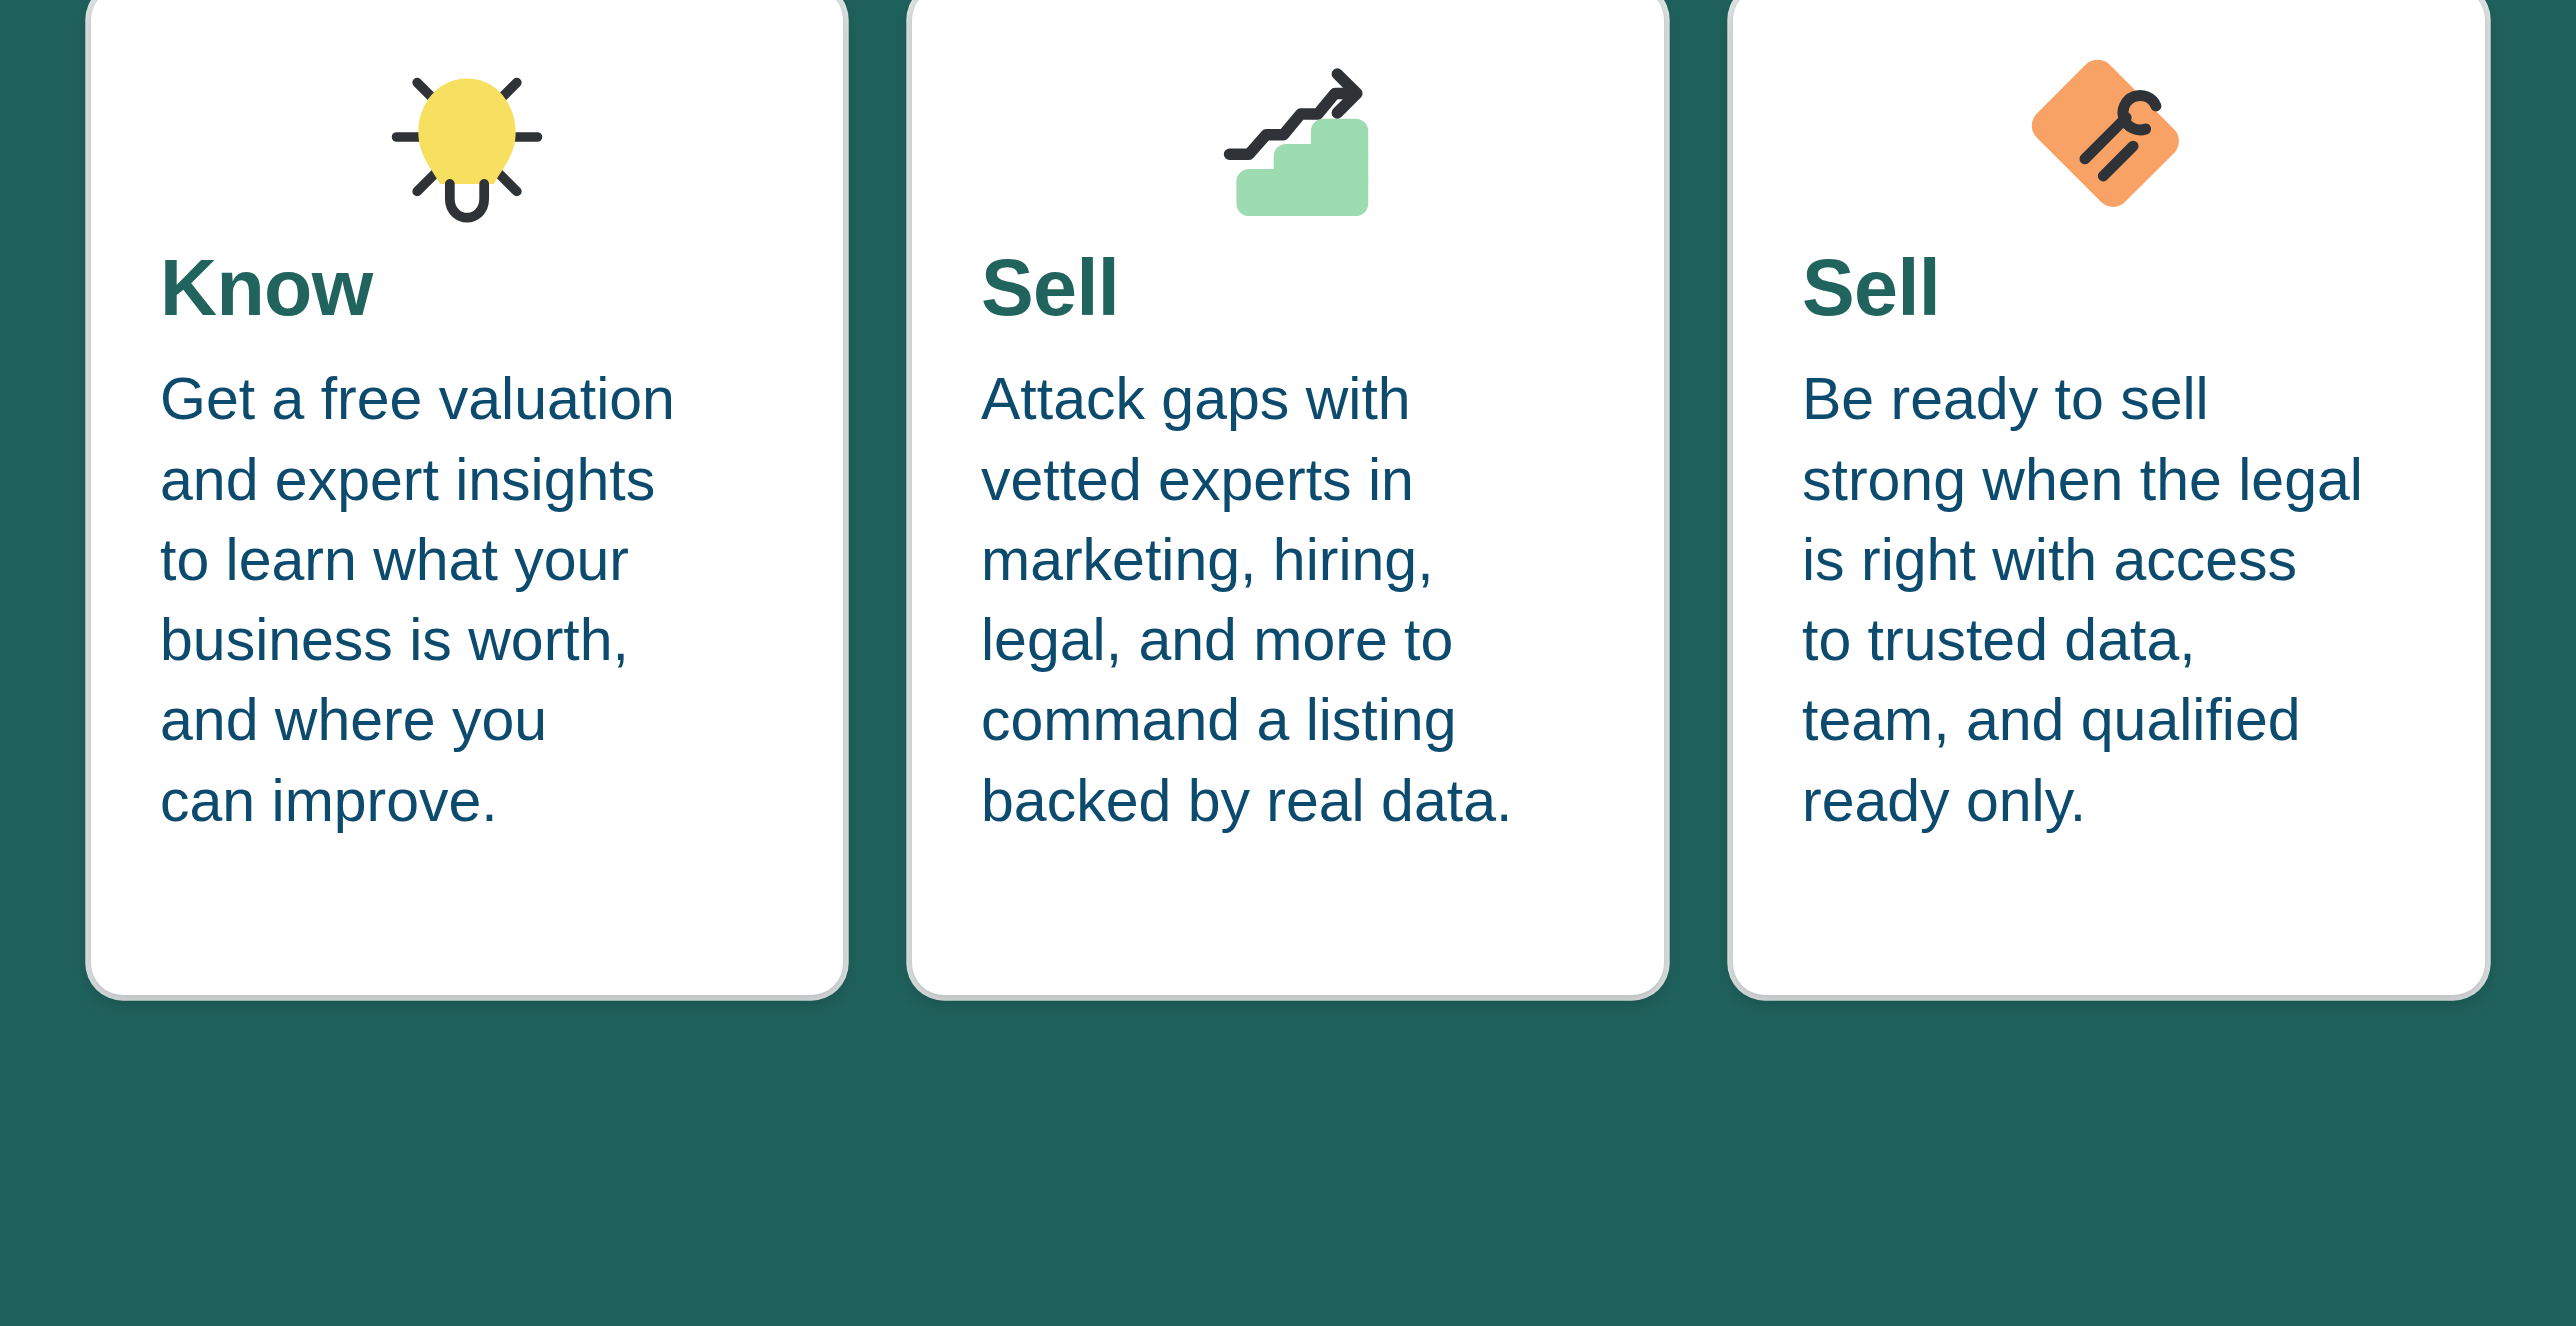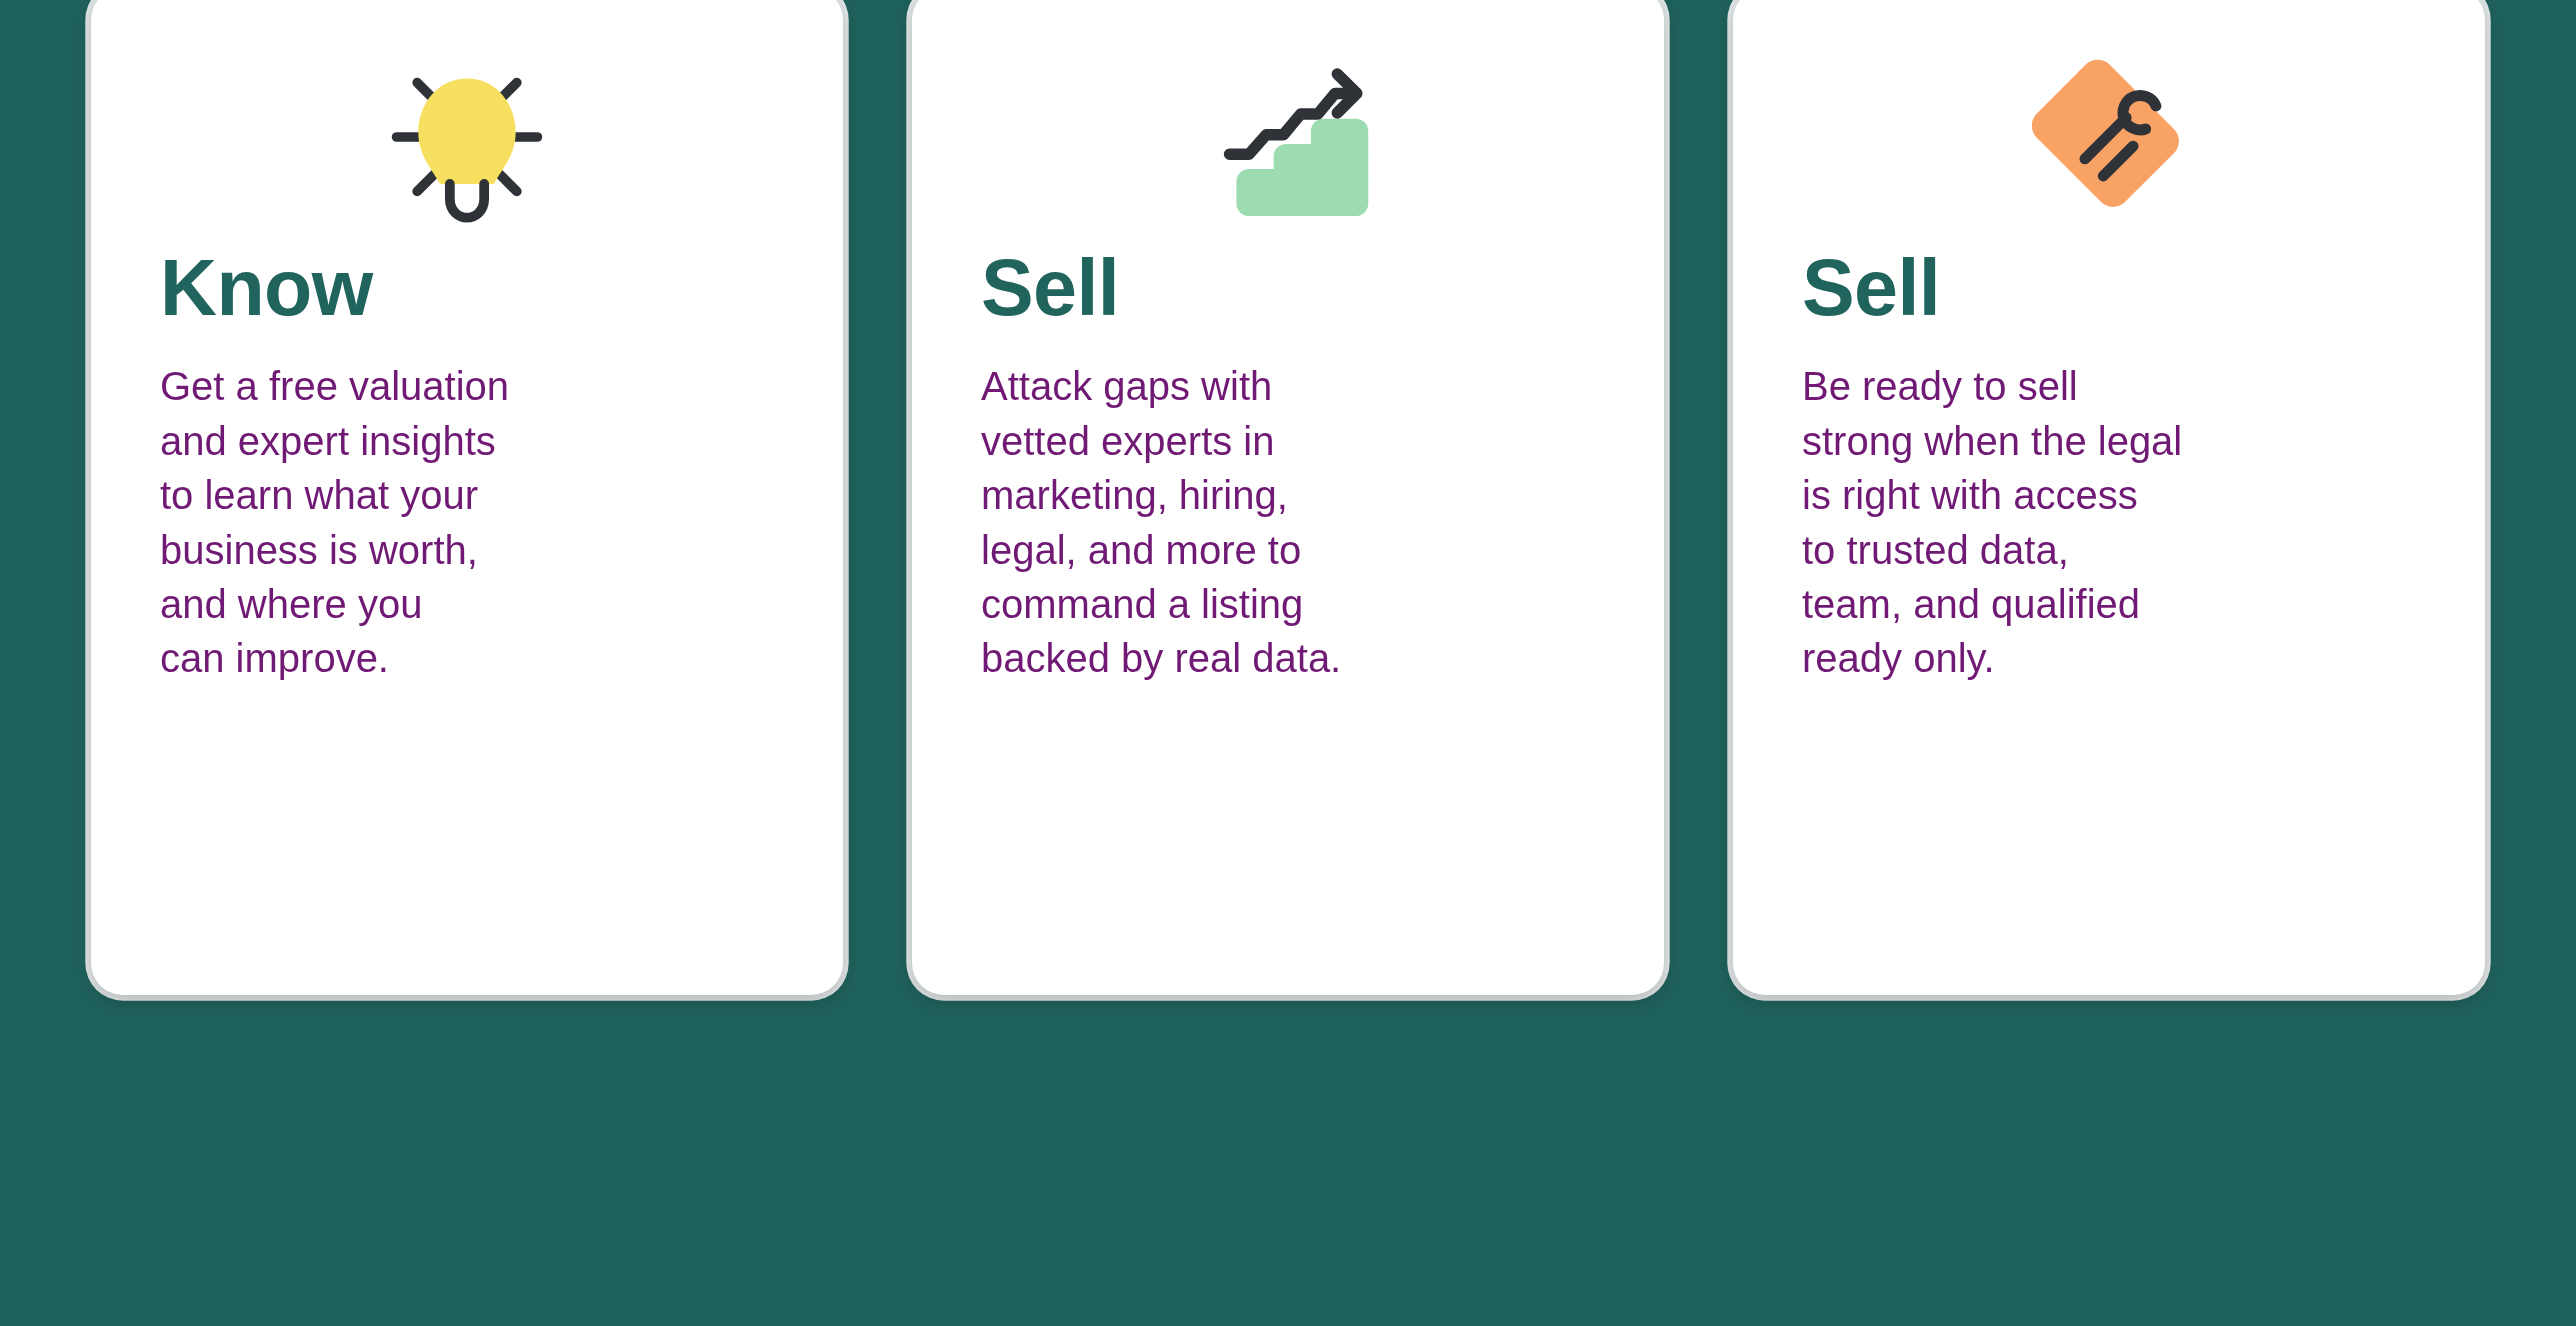--- a/index.html
+++ b/index.html
@@ -65,23 +65,23 @@
     font-size:79px;
     font-weight:bold;
     line-height:1.0;
     color:#21645d;
     letter-spacing:-0.6px;
     margin-bottom:32px;
     font-stretch:condensed;
   }
 
   .card-body {
-    font-size:40px;
+    font-size:59px;
     line-height:1.36;
-    color:#701a75;
+    color:#0c4a6e;
     font-weight:normal;
     max-width:572px;
     font-stretch:condensed;
   }
 
   .card-body span { display:block; white-space:nowrap; }
 </style>
 </head>
 <body>
 

